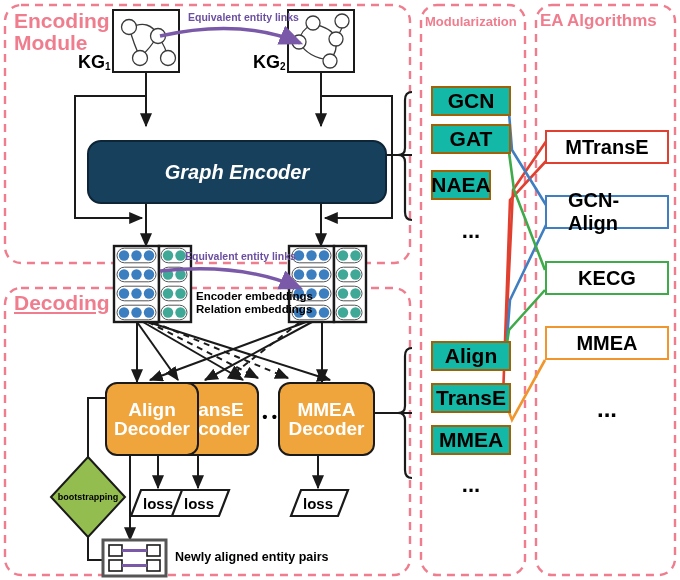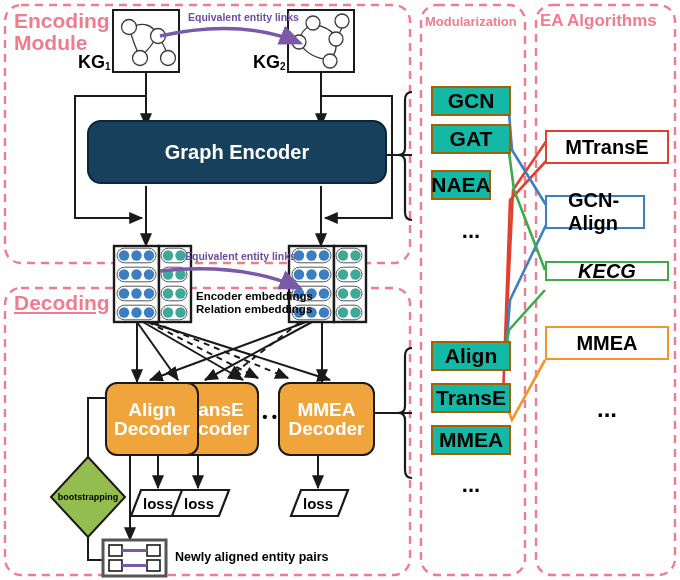--- a/index.html
+++ b/index.html
@@ -246,21 +246,21 @@
   <div class="kglabel" style="left:78px;top:52px;font-size:18px;">
     <span>KG</span><span class="sub">1</span>
   </div>
   <div class="kglabel" style="left:253px;top:52px;font-size:18px;">
     <span>KG</span><span class="sub">2</span>
   </div>
 
   <div class="eqlabel" style="left:188px;top:11px;font-size:10.5px;">Equivalent entity links</div>
   <div class="eqlabel" style="left:185px;top:250px;font-size:10.5px;">Equivalent entity links</div>
 
-  <div class="enc-box" style="left:87px;top:120px;width:296px;height:60px;font-size:20px;">Graph Encoder</div>
+  <div class="enc-box" style="left:87px;top:140px;width:296px;height:60px;font-size:20px;font-style:italic;">Graph Encoder</div>
 
   <div class="embcap" style="left:196px;top:290px;font-size:11.5px;">
     <span>Encoder embeddings</span><br>
     <span>Relation embeddings</span>
   </div>
 
   <div class="dec-box" style="left:165px;top:382px;width:90px;height:70px;font-size:19px;z-index:2;">
     <span><span>TransE</span><br><span>Decoder</span></span>
   </div>
   <div class="dec-box" style="left:105px;top:382px;width:90px;height:70px;font-size:19px;z-index:3;">
@@ -283,18 +283,18 @@
   <div class="boxlabel" style="left:431px;top:124px;width:80px;height:30px;font-size:21px;">GAT</div>
   <div class="boxlabel" style="left:431px;top:170px;width:60px;height:30px;font-size:21px;">NAEA</div>
   <div class="dots" style="left:431px;top:218px;width:80px;font-size:22px;">...</div>
 
   <div class="boxlabel" style="left:431px;top:341px;width:80px;height:30px;font-size:21px;">Align</div>
   <div class="boxlabel" style="left:431px;top:383px;width:80px;height:30px;font-size:21px;">TransE</div>
   <div class="boxlabel" style="left:431px;top:425px;width:80px;height:30px;font-size:21px;">MMEA</div>
   <div class="dots" style="left:431px;top:472px;width:80px;font-size:22px;">...</div>
 
   <div class="ea-box" style="left:545px;top:130px;width:124px;height:34px;font-size:20px;border-color:#e0402f;">MTransE</div>
-  <div class="ea-box" style="left:545px;top:195px;width:100px;height:34px;font-size:20px;border-color:#3f7fc1;padding-left:21px;">GCN-Align</div>
-  <div class="ea-box" style="left:545px;top:261px;width:124px;height:20px;font-size:20px;border-color:#3faa4a;font-style:italic;">KECG</div>
+  <div class="ea-box" style="left:545px;top:195px;width:124px;height:34px;font-size:20px;border-color:#3f7fc1;padding-left:21px;">GCN-Align</div>
+  <div class="ea-box" style="left:545px;top:261px;width:124px;height:34px;font-size:20px;border-color:#3faa4a;">KECG</div>
   <div class="ea-box" style="left:545px;top:326px;width:124px;height:34px;font-size:20px;border-color:#f0962c;">MMEA</div>
   <div class="dots" style="left:545px;top:395px;width:124px;font-size:24px;">...</div>
 
 </div>
 
 </body></html>

